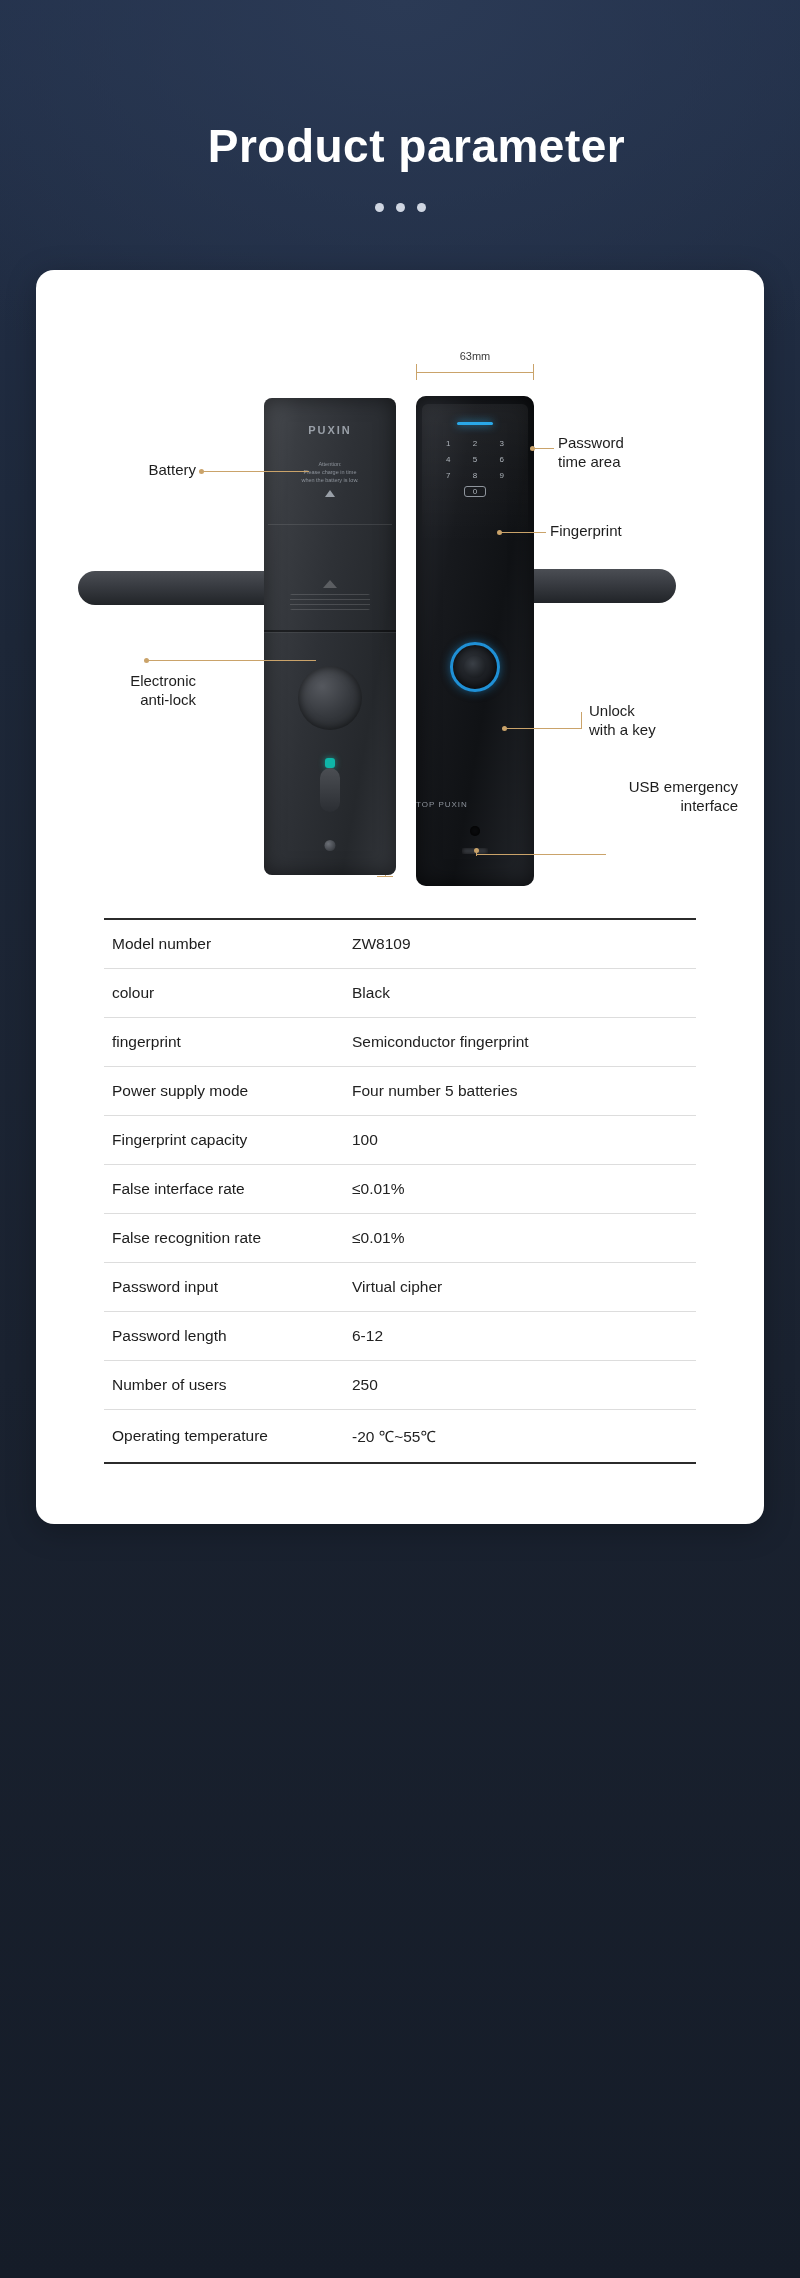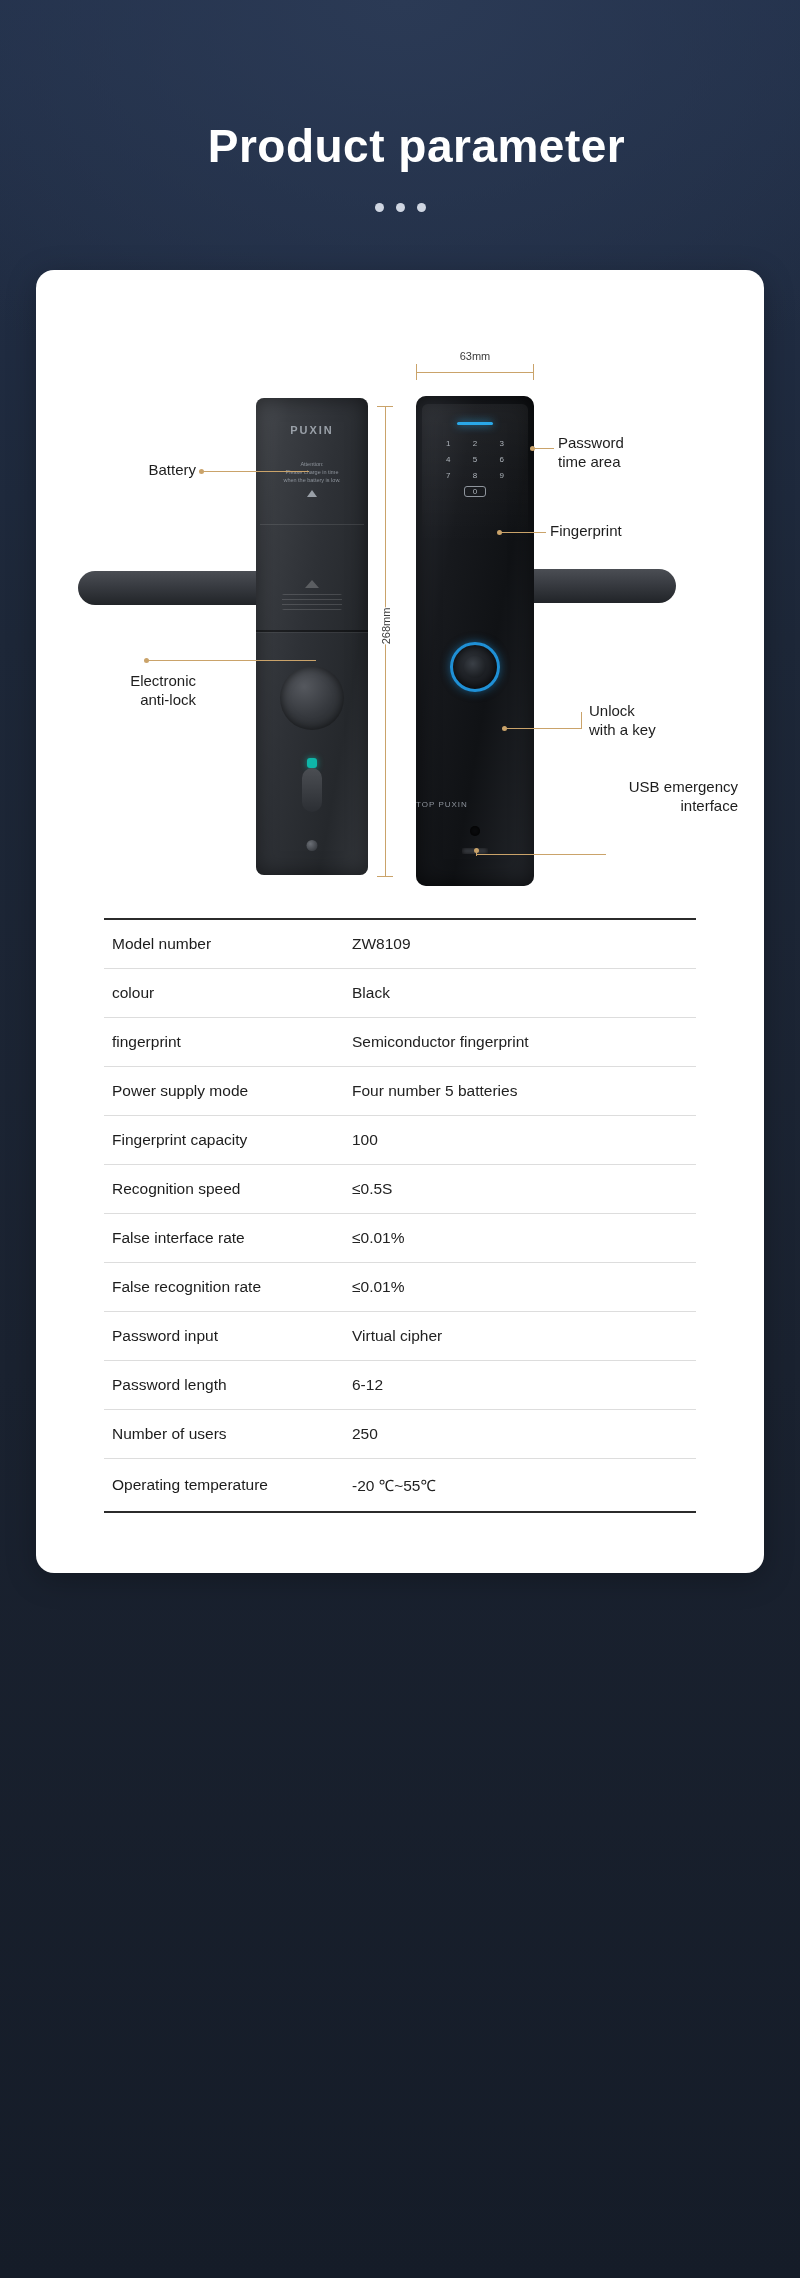--- a/index.html
+++ b/index.html
@@ -54,22 +54,22 @@
   .diagram {
     position: relative;
     width: 728px;
     height: 620px;
     font-family: "Liberation Sans", sans-serif;
   }
 
   
   .lock-left {
     position: absolute;
-    left: 220px; top: 110px;
-    width: 112px; height: 477px;
+    left: 228px; top: 110px;
+    width: 132px; height: 477px;
     border-radius: 8px;
     background: linear-gradient(100deg, #4a4d52 0%, #3a3d42 18%, #2e3136 45%, #25282c 75%, #35383d 100%);
     box-shadow: inset 0 0 20px rgba(0,0,0,0.5);
   }
   .lock-left .brand {
     position: absolute; top: 26px; left: 0; width: 100%;
     text-align: center; color: #9aa0a8; font-size: 11px; letter-spacing: 2px;
     font-weight: bold;
   }
   .lock-left .attention {
@@ -377,24 +377,20 @@
         </tr>
         <tr>
           <td class="k">Power supply mode</td>
           <td class="v">Four number 5 batteries</td>
         </tr>
         <tr>
           <td class="k">Fingerprint capacity</td>
           <td class="v">100</td>
         </tr>
         <tr>
-          <td class="k">Recognition speed</td>
-          <td class="v">≤0.5S</td>
-        </tr>
-        <tr>
           <td class="k">False interface rate</td>
           <td class="v">≤0.01%</td>
         </tr>
         <tr>
           <td class="k">False recognition rate</td>
           <td class="v">≤0.01%</td>
         </tr>
         <tr>
           <td class="k">Password input</td>
           <td class="v">Virtual cipher</td>

